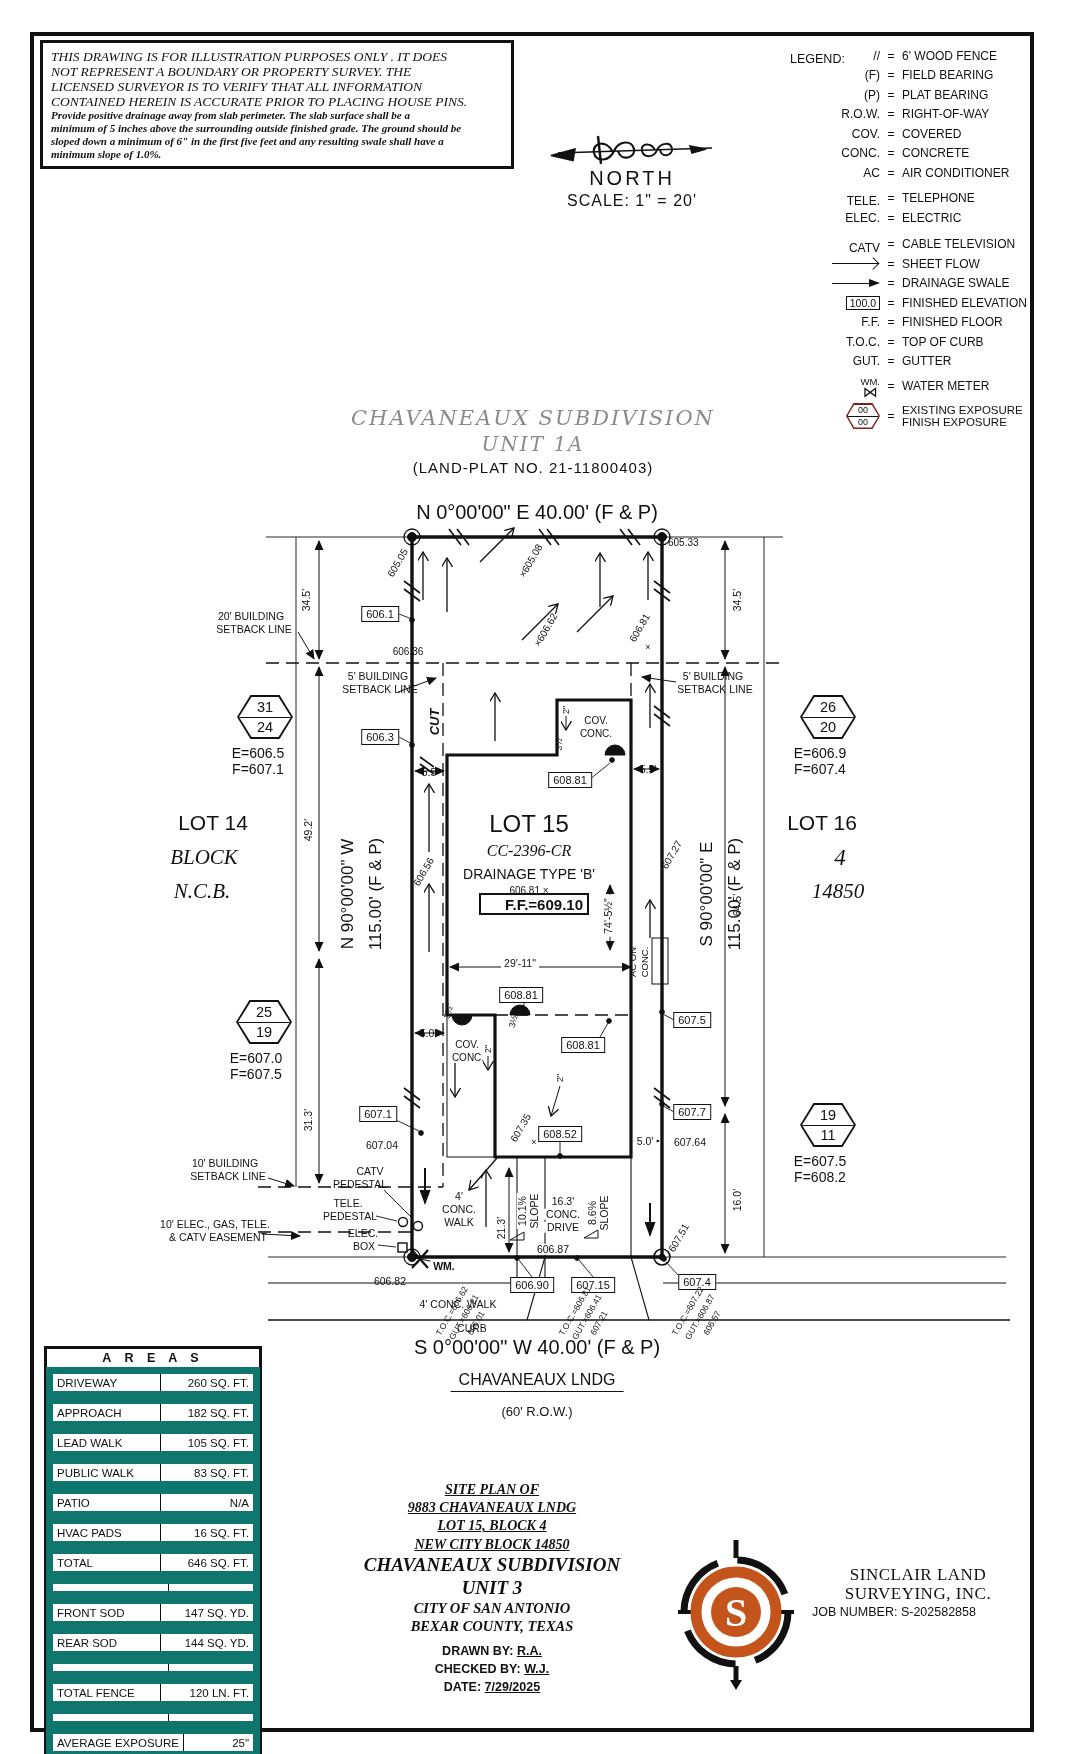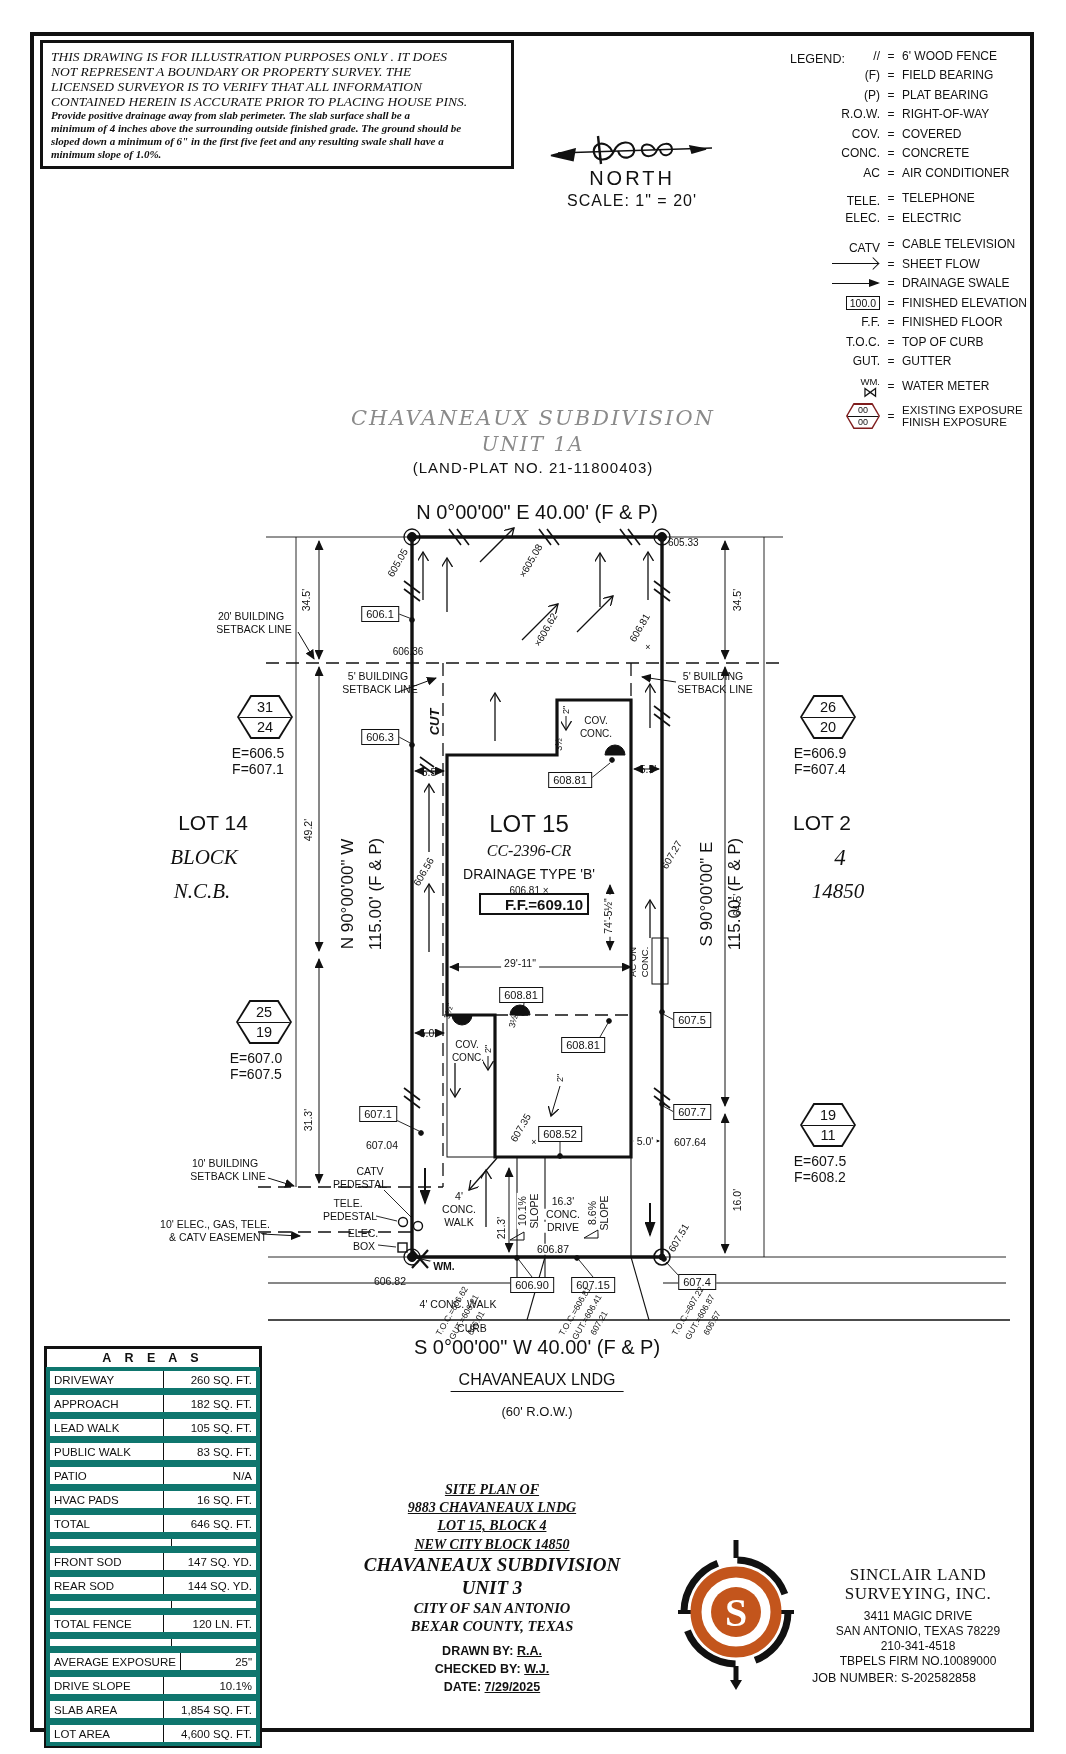--- a/index.html
+++ b/index.html
@@ -60,21 +60,21 @@
   .hex{position:absolute;width:56px;height:44px;transform:translate(-50%,-50%);
        clip-path:polygon(24% 0,76% 0,100% 50%,76% 100%,24% 100%,0 50%);background:#111;}
   .hexin{position:absolute;left:2px;top:2px;right:2px;bottom:2px;
        clip-path:polygon(24% 0,76% 0,100% 50%,76% 100%,24% 100%,0 50%);background:#fff;display:flex;flex-direction:column;}
   .hexnum{flex:1;display:flex;align-items:center;justify-content:center;font-size:14.5px;line-height:1;}
   .hexnum:first-child{border-bottom:1.6px solid #111;}
   .eflab{font-size:14px;}
   
   #areas{position:absolute;left:44px;top:1346px;width:214px;border:2px solid #111;background:#fff;font-size:11.5px;}
   #areastitle{border:1px solid #111;text-align:center;font-weight:bold;letter-spacing:5px;padding:2px 0;font-size:12.5px;}
-  .arow{display:flex;border:4px solid #0f766e;margin-top:-1px;}
+  .arow{display:flex;border:7px solid #0f766e;margin-top:-1px;}
   .alabel{flex:1;border-right:1px solid #111;padding:2.5px 4px;white-space:nowrap;}
   .aval{width:84px;text-align:right;padding:2.5px 4px;white-space:nowrap;}
   .arow.gap .alabel,.arow.gap .aval{padding:0;height:7px;}
   
   #titleblock{position:absolute;left:492px;top:1481px;transform:translateX(-50%);text-align:center;
               font-family:"Liberation Serif",serif;font-weight:bold;font-style:italic;}
   .tbline{white-space:nowrap;}
   .tb-s{font-size:14px;line-height:1.3;text-decoration:underline;}
   .tb-l{font-size:19px;line-height:1.2;}
   .tb-m{font-size:14.5px;line-height:1.25;}
@@ -101,21 +101,21 @@
     <div>
 
     <div class="dline">THIS DRAWING IS FOR ILLUSTRATION PURPOSES ONLY . IT DOES</div>
         <div class="dline">NOT REPRESENT A BOUNDARY OR PROPERTY SURVEY. THE</div>
         <div class="dline">LICENSED SURVEYOR IS TO VERIFY THAT ALL INFORMATION</div>
         <div class="dline">CONTAINED HEREIN IS ACCURATE PRIOR TO PLACING HOUSE PINS.</div>
       </div>
     <div>
 
     <div class="dnote">Provide positive drainage away from slab perimeter. The slab surface shall be a</div>
-        <div class="dnote">minimum of 4 inches above the surrounding outside finished grade. The ground should be</div>
+        <div class="dnote">minimum of 5 inches above the surrounding outside finished grade. The ground should be</div>
         <div class="dnote">sloped down a minimum of 6" in the first five feet and any resulting swale shall have a</div>
         <div class="dnote">minimum slope of 1.0%.</div>
       </div>
   </div>
 
   <svg width="1066" height="1754" viewBox="0 0 1066 1754">
     <defs>
       <marker id="ma" markerWidth="10" markerHeight="9" refX="9" refY="4.5" orient="auto-start-reverse" markerUnits="userSpaceOnUse">
         <path d="M0,0L10,4.5L0,9Z" fill="#111"></path>
       </marker>
@@ -462,21 +462,21 @@
       <span class="plab" style="left: 430px; top: 772px; font-size: 10.5px;">5.5'</span>
       <span class="plab" style="left: 648px; top: 769px; font-size: 10.5px;">5.5'</span>
       <span class="plab" style="left: 566px; top: 710px; font-size: 9px; transform: translate(-50%, -50%) rotate(-90deg);">2"</span>
       <span class="plab" style="left: 596px; top: 721px; font-size: 10px;">COV.</span>
       <span class="plab" style="left: 596px; top: 734px; font-size: 10px;">CONC.</span>
       <span class="plab" style="left: 559px; top: 743px; font-size: 9px; transform: translate(-50%, -50%) rotate(-90deg);">3½"</span>
       <span class="plab box" style="left: 570px; top: 780px; font-size: 11px;">608.81</span>
       <span class="plab" style="left: 213px; top: 822px; font-size: 21px;">LOT 14</span>
       <span class="plab serif ital" style="left: 204px; top: 857px; font-size: 21px;">BLOCK</span>
       <span class="plab serif ital" style="left: 202px; top: 891px; font-size: 21px;">N.C.B.</span>
-      <span class="plab" style="left: 822px; top: 822px; font-size: 21px;">LOT 2</span>
+      <span class="plab" style="left: 822px; top: 822px; font-size: 21px;">LOT 16</span>
       <span class="plab serif ital" style="left: 840px; top: 857px; font-size: 23px;">4</span>
       <span class="plab serif ital" style="left: 838px; top: 891px; font-size: 21px;">14850</span>
       <span class="plab" style="left: 529px; top: 824px; font-size: 24px;">LOT 15</span>
       <span class="plab serif ital" style="left: 529px; top: 851px; font-size: 16px;">CC-2396-CR</span>
       <span class="plab" style="left: 529px; top: 874px; font-size: 14px;">DRAINAGE  TYPE  'B'</span>
       <span class="plab" style="left: 529px; top: 891px; font-size: 10px;">606.81 ×</span>
       <span class="plab box thick" style="left: 534px; top: 904px; font-size: 15px;">F.F.=609.10</span>
       <span class="plab" style="left: 347px; top: 894px; font-size: 17px; transform: translate(-50%, -50%) rotate(-90deg);">N  90°00'00"  W</span>
       <span class="plab" style="left: 375px; top: 894px; font-size: 17px; transform: translate(-50%, -50%) rotate(-90deg);">115.00'  (F  &amp;  P)</span>
       <span class="plab" style="left: 706px; top: 894px; font-size: 17px; transform: translate(-50%, -50%) rotate(-90deg);">S  90°00'00"  E</span>
@@ -704,22 +704,15 @@
         <div class="tbfield">
           <span>DATE:</span>
           <span class="tbval"> 7/29/2025 </span>
         </div>
       </div>
   </div>
 
   <div id="firm">
     <div class="firmname">SINCLAIR  LAND</div>
     <div class="firmname">SURVEYING,  INC.</div>
-    <div id="firminfo">
-
-    <div class="firmline">3411 MAGIC DRIVE</div>
-        <div class="firmline">SAN ANTONIO, TEXAS 78229</div>
-        <div class="firmline">210-341-4518</div>
-        <div class="firmline">TBPELS FIRM NO.10089000</div>
-      </div>
     <div id="firmjob">JOB NUMBER: S-202582858</div>
   </div>
 </div>
 
 </body></html>

